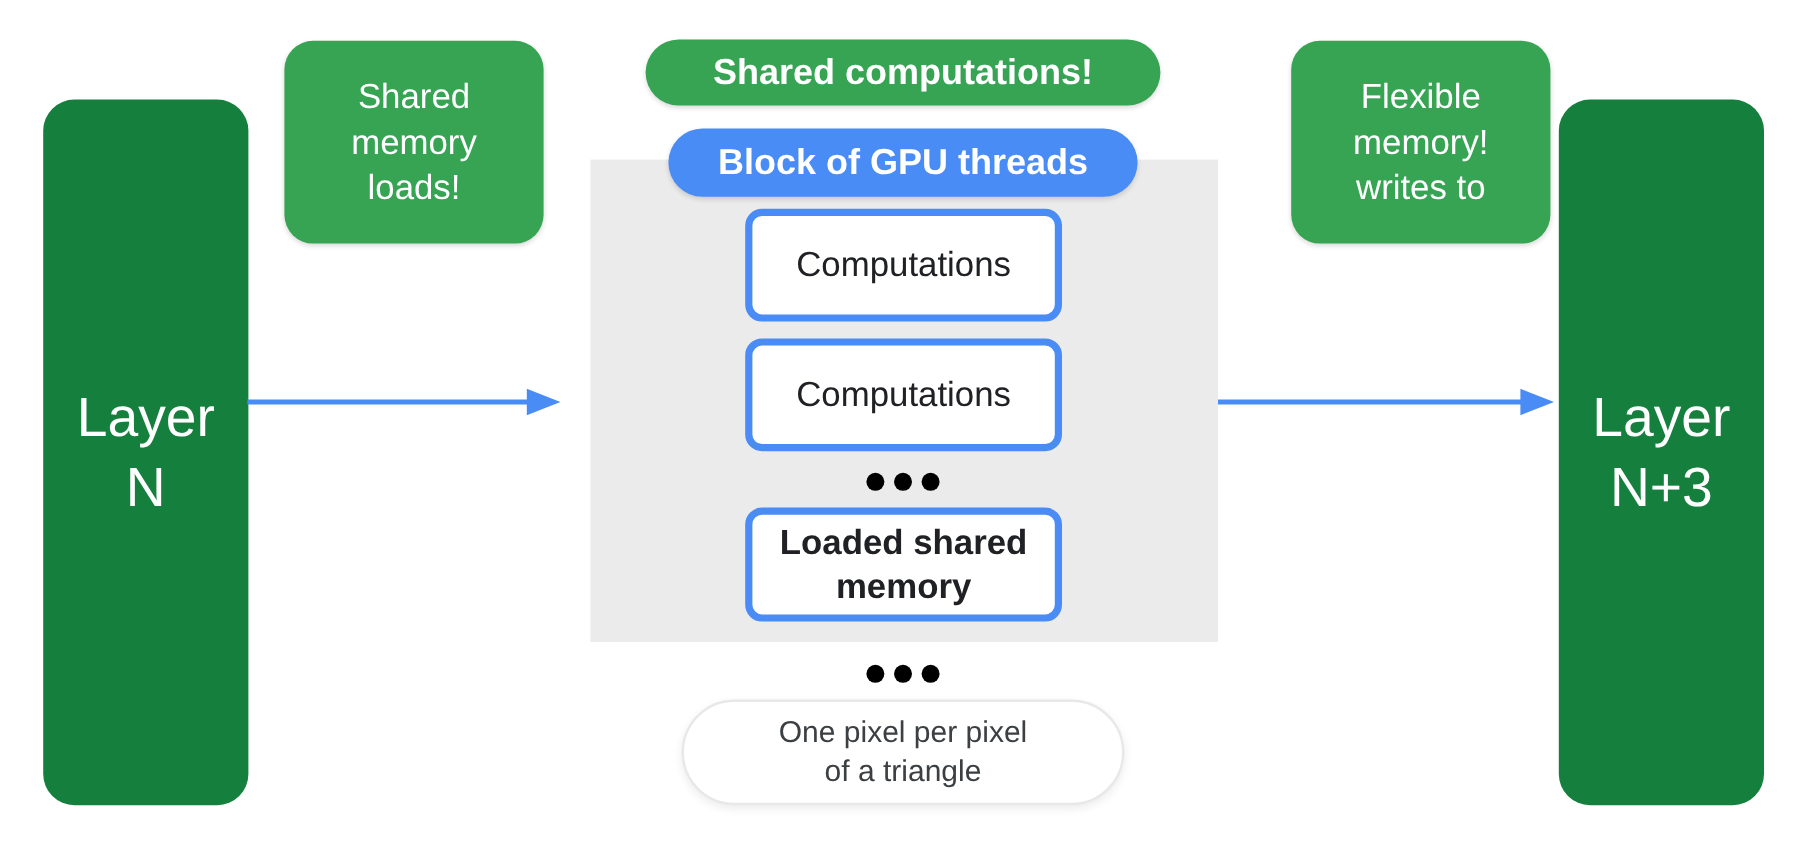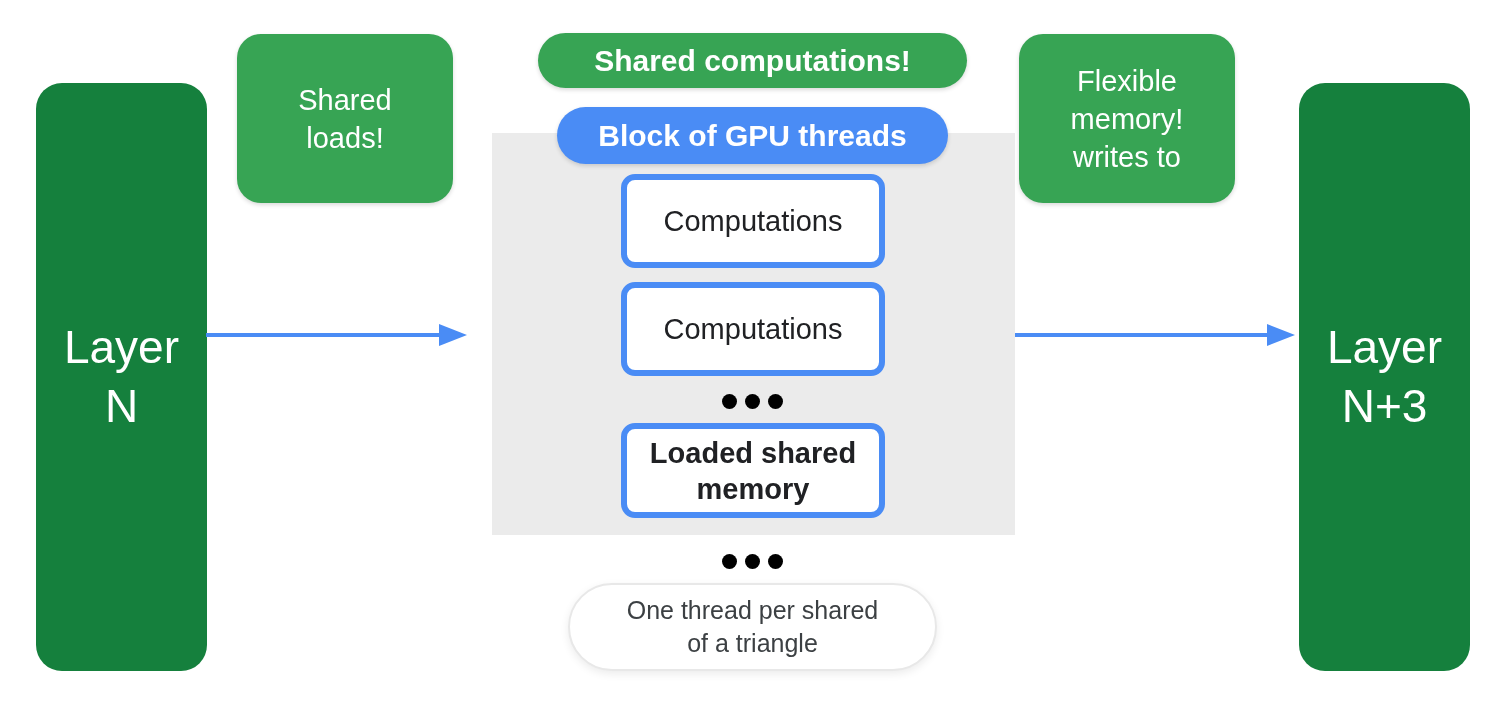--- a/index.html
+++ b/index.html
@@ -48,21 +48,21 @@
     flex-direction: column;
     align-items: center;
     justify-content: center;
     font-size: 29px;
     font-weight: 400;
     line-height: 38px;
     text-align: center;
     box-shadow: 0 2px 4px rgba(0,0,0,0.15);
   }
   .callout-green.left  { left: 237px; }
-  .callout-green.right { left: 1019px; }
+  .callout-green.right { left: 1076px; }
 
   
   .pill {
     position: absolute;
     display: flex;
     align-items: center;
     justify-content: center;
     font-weight: 700;
     color: #ffffff;
     border-radius: 29px;
@@ -160,20 +160,21 @@
     <span>N</span>
   </div>
 
   <div class="layer-box right">
     <span>Layer</span>
     <span>N+3</span>
   </div>
 
   <div class="callout-green left">
     <span>Shared</span>
+    <span>memory</span>
     <span>loads!</span>
   </div>
 
   <div class="callout-green right">
     <span>Flexible</span>
     <span>memory!</span>
     <span>writes to</span>
   </div>
 
   <div class="pill green-pill">Shared computations!</div>
@@ -202,17 +203,17 @@
   <svg class="arrow-svg left" width="262" height="30">
     <line x1="0" y1="15" x2="234" y2="15" stroke="#4A8CF5" stroke-width="4"></line>
     <polygon points="233,4 261,15 233,26" fill="#4A8CF5"></polygon>
   </svg>
   <svg class="arrow-svg right" width="281" height="30">
     <line x1="0" y1="15" x2="253" y2="15" stroke="#4A8CF5" stroke-width="4"></line>
     <polygon points="252,4 280,15 252,26" fill="#4A8CF5"></polygon>
   </svg>
 
   <div class="footnote-pill">
-    <span>One thread per shared</span>
+    <span>One pixel per pixel</span>
     <span>of a triangle</span>
   </div>
 
 </div>
 
 </body></html>

